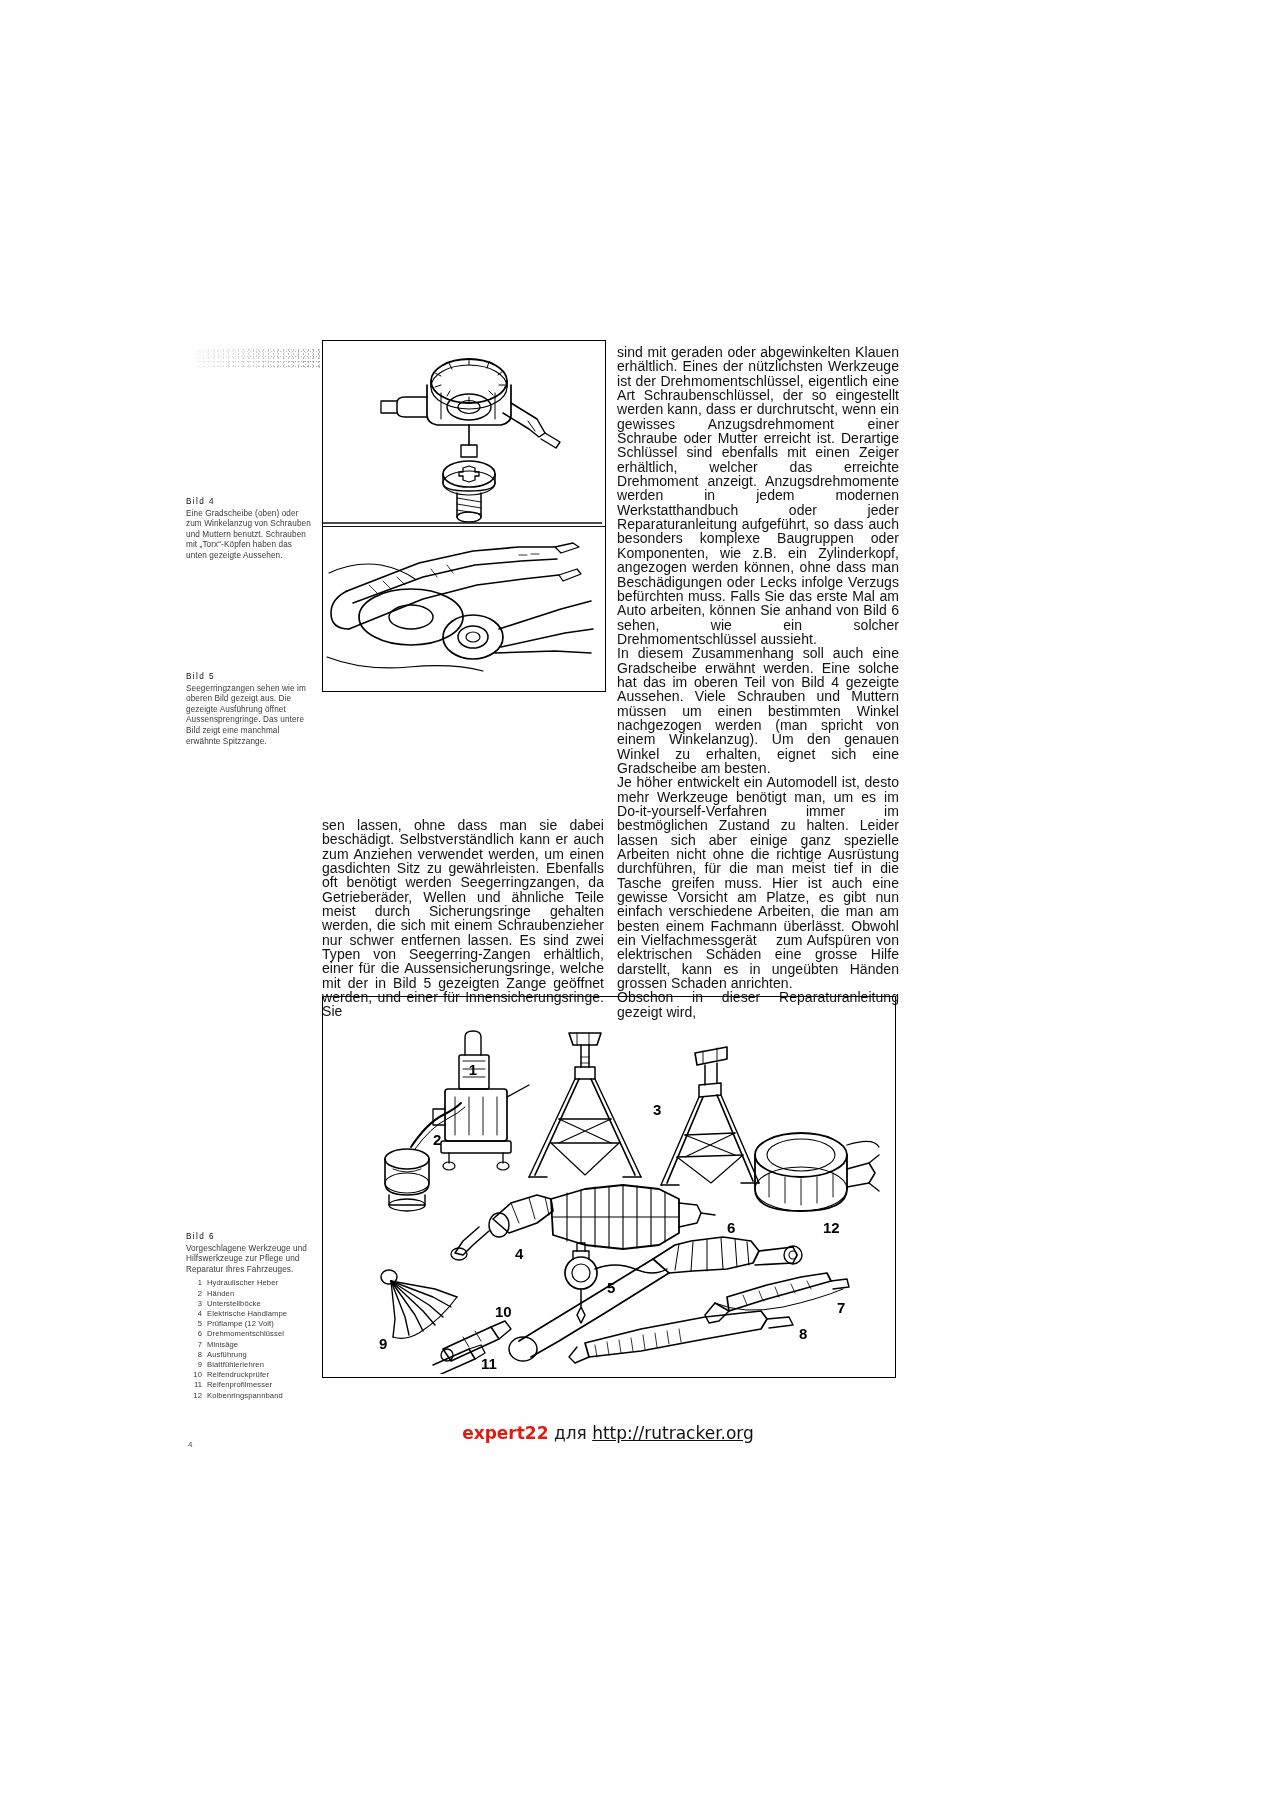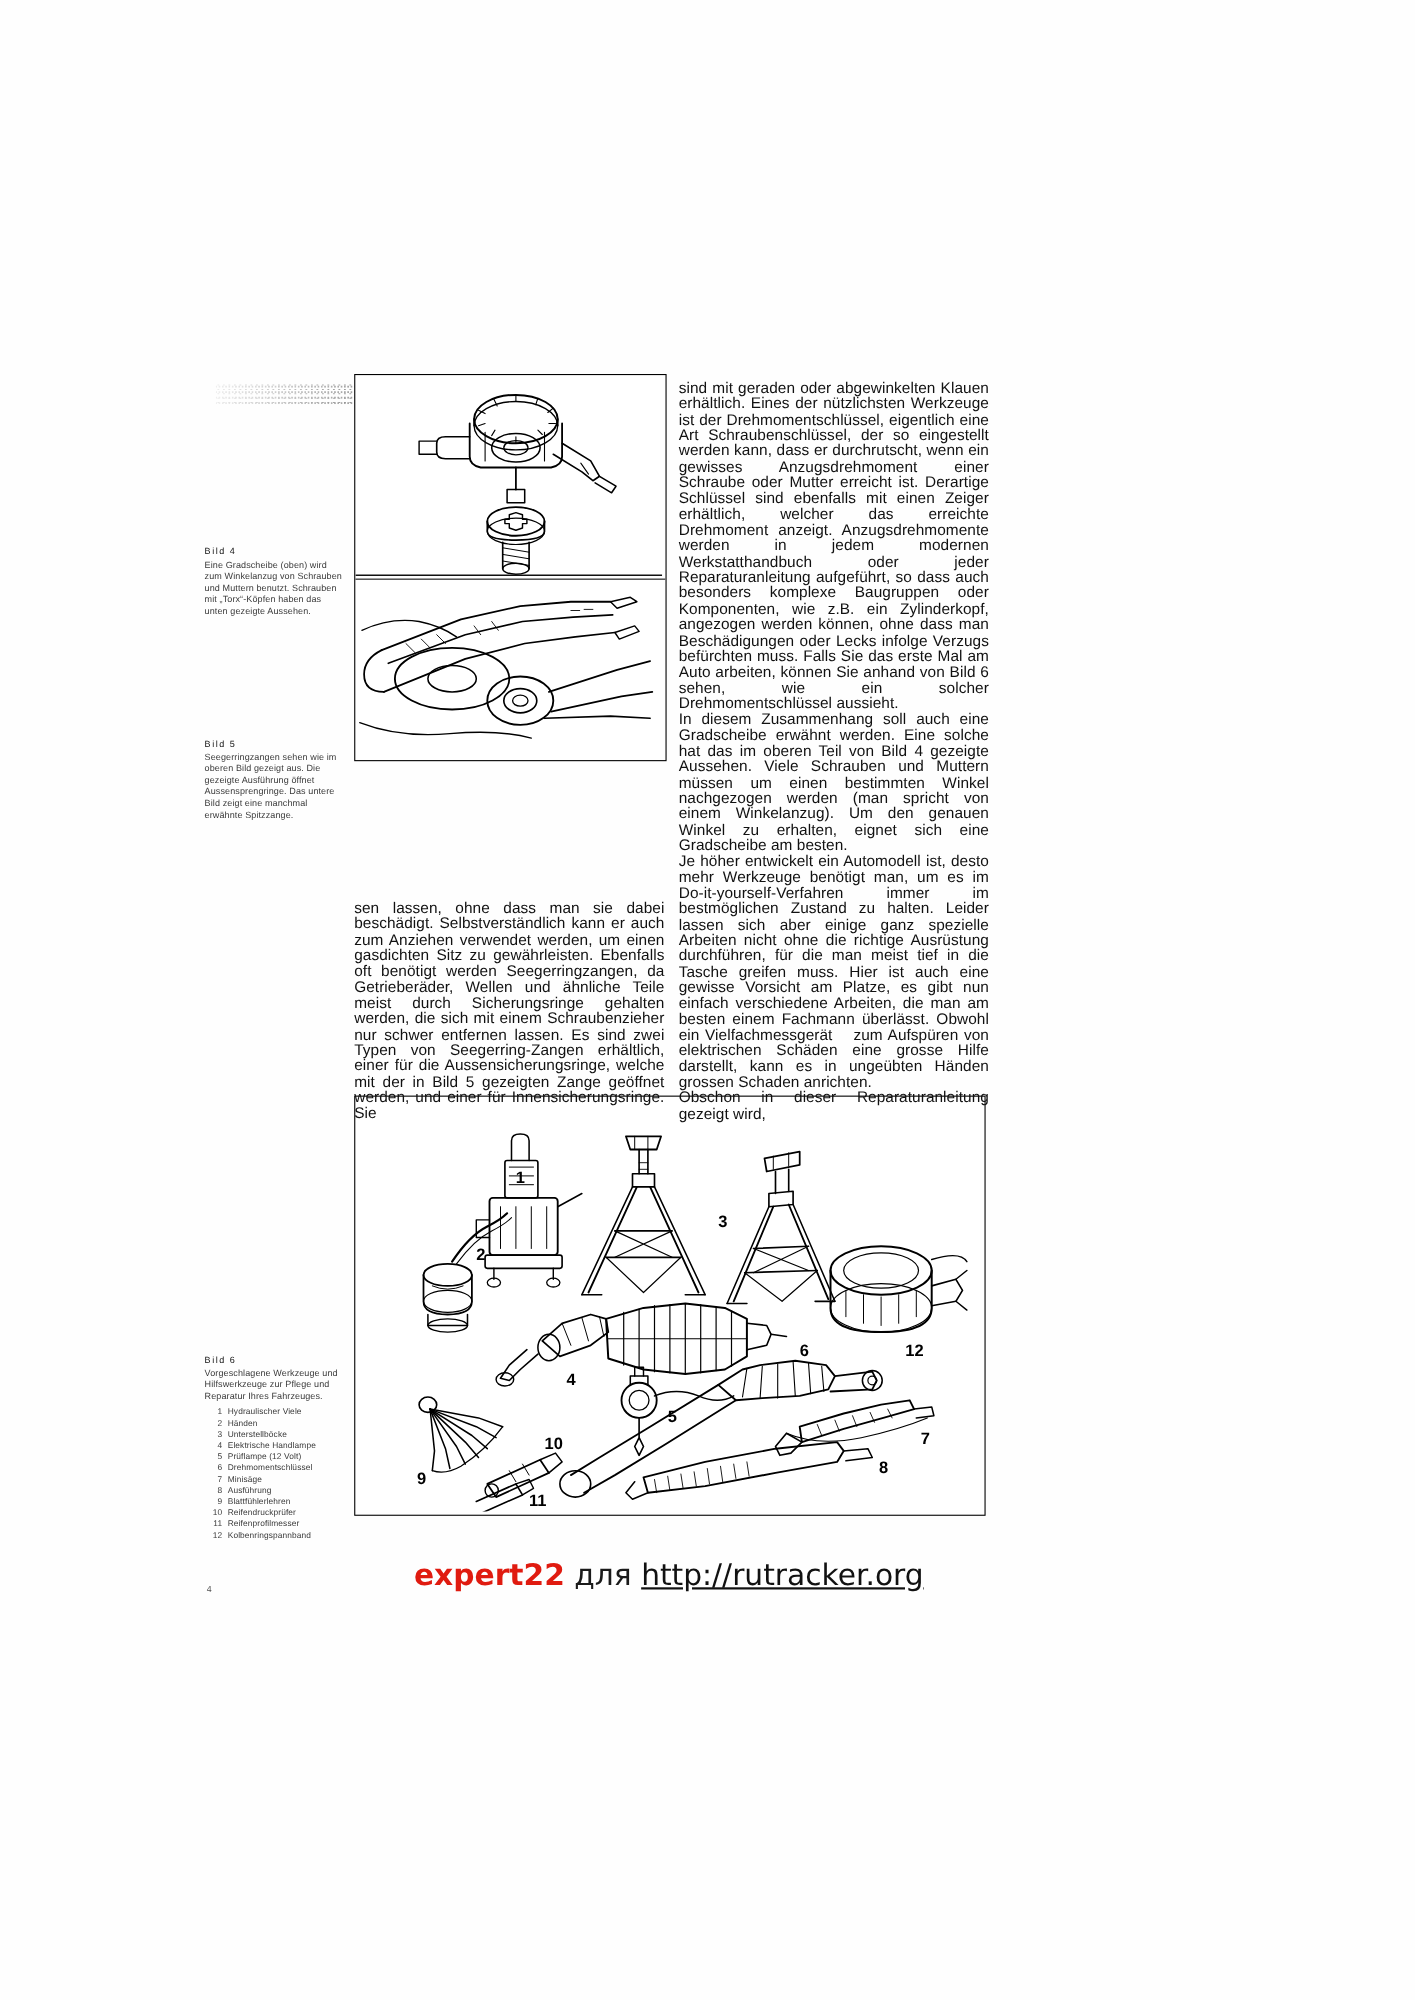--- a/index.html
+++ b/index.html
@@ -162,21 +162,21 @@
   .bodycol p { margin: 0; text-align: justify; }
   .bodycol p + p { margin-top: 0px; }
 
   
   .watermark {
     position: absolute;
     left: 322px;
     top: 1420px;
     width: 572px;
     text-align: center;
-    font-size: 27px;
+    font-size: 17px;
     line-height: 26px;
     font-family: "DejaVu Sans", sans-serif;
   }
   .wm-user {
     color: #e01b10;
     font-weight: bold;
     font-family: "DejaVu Sans", sans-serif;
   }
   .wm-mid { color: #1a1a1a; }
   .wm-url {
@@ -190,35 +190,35 @@
 <div class="page">
 
   <div class="header-row">
     <div class="header-smudge"></div>
     <span class="chapter-num">1</span>
     <span class="chapter-title">Allgemeines</span>
   </div>
 
   <div class="margin-col" id="caption-bild4">
     <div class="cap-title">Bild 4</div>
-    <div class="cap-body">Eine Gradscheibe (oben) wird zum Winkelanzug von Schrauben und Muttern benutzt. Schrauben mit „Torx“-Köpfen haben das unten gezeigte Aussehen.</div>
+    <div class="cap-body">Eine Gradscheibe (oben) oder zum Winkelanzug von Schrauben und Muttern benutzt. Schrauben mit „Torx“-Köpfen haben das unten gezeigte Aussehen.</div>
   </div>
 
   <div class="margin-col" id="caption-bild5">
     <div class="cap-title">Bild 5</div>
     <div class="cap-body">Seegerringzangen sehen wie im oberen Bild gezeigt aus. Die gezeigte Ausführung öffnet Aussensprengringe. Das untere Bild zeigt eine manchmal erwähnte Spitzzange.</div>
   </div>
 
   <div class="margin-col" id="caption-bild6">
     <div class="cap-title">Bild 6</div>
     <div class="cap-body">Vorgeschlagene Werkzeuge und Hilfswerkzeuge zur Pflege und Reparatur Ihres Fahrzeuges.</div>
     <ul class="tool-list" id="tool-legend">
         <li>
           <span class="ti-num">1</span>
-          <span>Hydraulischer Viele</span>
+          <span>Hydraulischer Heber</span>
         </li>
         <li>
           <span class="ti-num">2</span>
           <span>Händen</span>
         </li>
         <li>
           <span class="ti-num">3</span>
           <span>Unterstellböcke</span>
         </li>
         <li>

